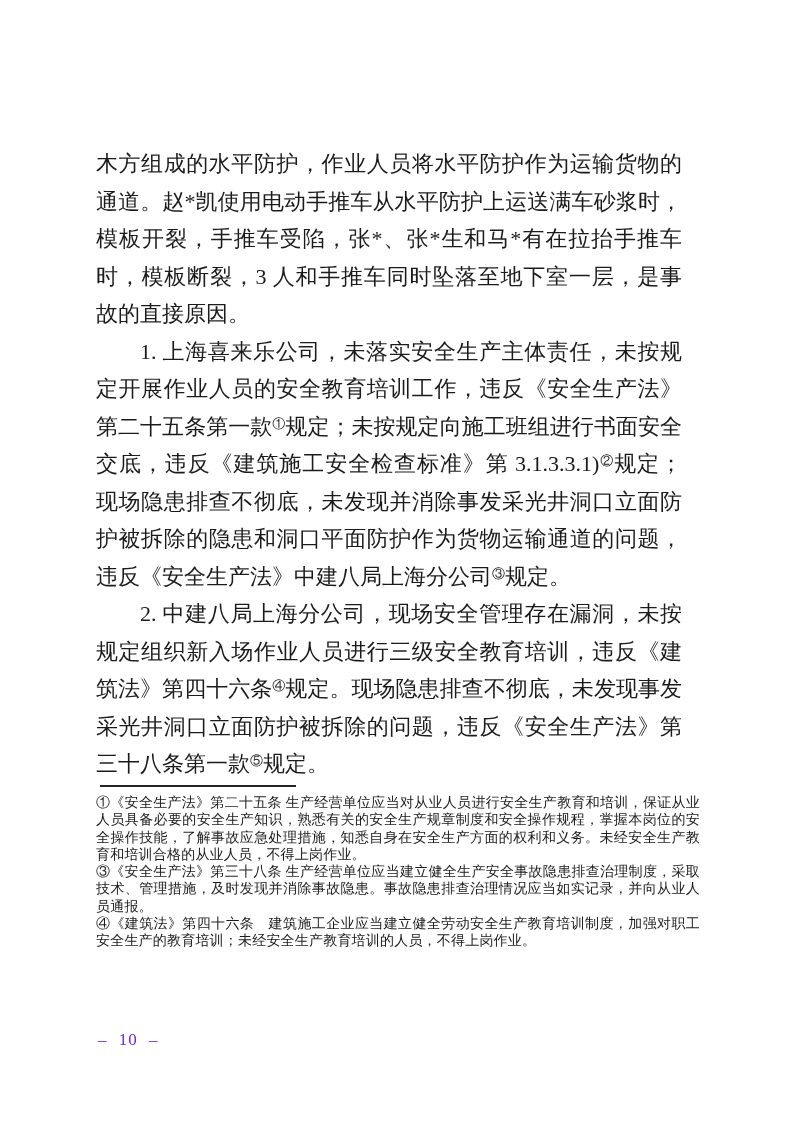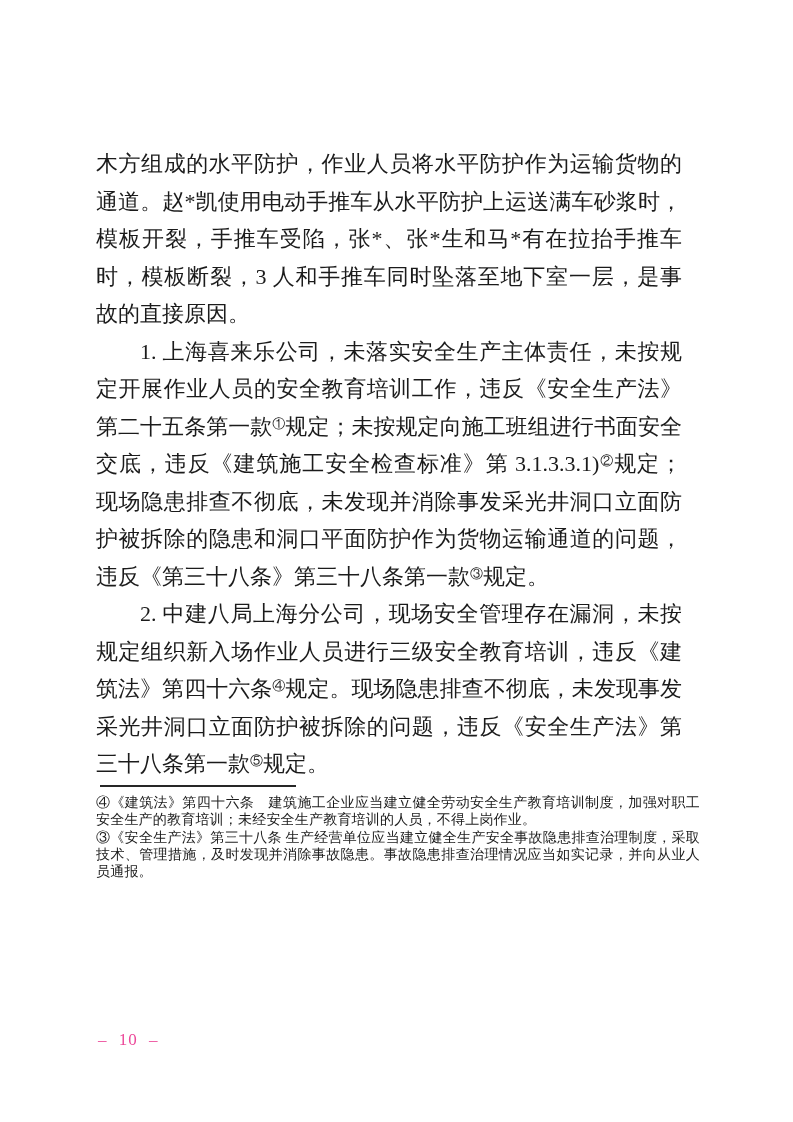--- a/index.html
+++ b/index.html
@@ -56,36 +56,37 @@
     text-align: justify;
     letter-spacing: 0.2px;
   }
   .page-number {
     position: absolute;
     left: 98px;
     top: 1030px;
     font-size: 17px;
     letter-spacing: 1px;
     word-spacing: 6px;
-    color: #ec4899;
+    color: #6d28d9;
   }
 </style>
 </head>
 <body>
 
 <div class="page">
 
   <main class="body-text">
     <p class="para no-indent"><span>木方组成的水平防护，作业人员将水平防护作为运输货物的通道。赵*凯使用电动手推车从水平防护上运送满车砂浆时，模板开裂，手推车受陷，张*、张*生和马*有在拉抬手推车时，模板断裂，3 人和手推车同时坠落至地下室一层，是事故的直接原因。</span></p>
-    <p class="para"><span>1. 上海喜来乐公司，未落实安全生产主体责任，未按规定开展作业人员的安全教育培训工作，违反《安全生产法》第二十五条第一款</span><sup class="note-ref">①</sup><span>规定；未按规定向施工班组进行书面安全交底，违反《建筑施工安全检查标准》第 3.1.3.3.1)</span><sup class="note-ref">②</sup><span>规定；现场隐患排查不彻底，未发现并消除事发采光井洞口立面防护被拆除的隐患和洞口平面防护作为货物运输通道的问题，违反《第三十八条》第三十八条第一款</span><sup class="note-ref">③</sup><span>规定。</span></p>
+    <p class="para"><span>1. 上海喜来乐公司，未落实安全生产主体责任，未按规定开展作业人员的安全教育培训工作，违反《安全生产法》第二十五条第一款</span><sup class="note-ref">①</sup><span>规定；未按规定向施工班组进行书面安全交底，违反《建筑施工安全检查标准》第 3.1.3.3.1)</span><sup class="note-ref">②</sup><span>规定；现场隐患排查不彻底，未发现并消除事发采光井洞口立面防护被拆除的隐患和洞口平面防护作为货物运输通道的问题，违反《安全生产法》中建八局上海分公司</span><sup class="note-ref">③</sup><span>规定。</span></p>
     <p class="para"><span>2. 中建八局上海分公司，现场安全管理存在漏洞，未按规定组织新入场作业人员进行三级安全教育培训，违反《建筑法》第四十六条</span><sup class="note-ref">④</sup><span>规定。现场隐患排查不彻底，未发现事发采光井洞口立面防护被拆除的问题，违反《安全生产法》第三十八条第一款</span><sup class="note-ref">⑤</sup><span>规定。</span></p>
   </main>
 
   <hr class="footnote-sep">
 
   <section class="footnotes">
+    <p class="footnote">①《安全生产法》第二十五条 生产经营单位应当对从业人员进行安全生产教育和培训，保证从业人员具备必要的安全生产知识，熟悉有关的安全生产规章制度和安全操作规程，掌握本岗位的安全操作技能，了解事故应急处理措施，知悉自身在安全生产方面的权利和义务。未经安全生产教育和培训合格的从业人员，不得上岗作业。</p>
+    <p class="footnote">③《安全生产法》第三十八条 生产经营单位应当建立健全生产安全事故隐患排查治理制度，采取技术、管理措施，及时发现并消除事故隐患。事故隐患排查治理情况应当如实记录，并向从业人员通报。</p>
     <p class="footnote">④《建筑法》第四十六条　建筑施工企业应当建立健全劳动安全生产教育培训制度，加强对职工安全生产的教育培训；未经安全生产教育培训的人员，不得上岗作业。</p>
-    <p class="footnote">③《安全生产法》第三十八条 生产经营单位应当建立健全生产安全事故隐患排查治理制度，采取技术、管理措施，及时发现并消除事故隐患。事故隐患排查治理情况应当如实记录，并向从业人员通报。</p>
   </section>
 
   <div class="page-number">– 10 –</div>
 
 </div>
 
 </body></html>

